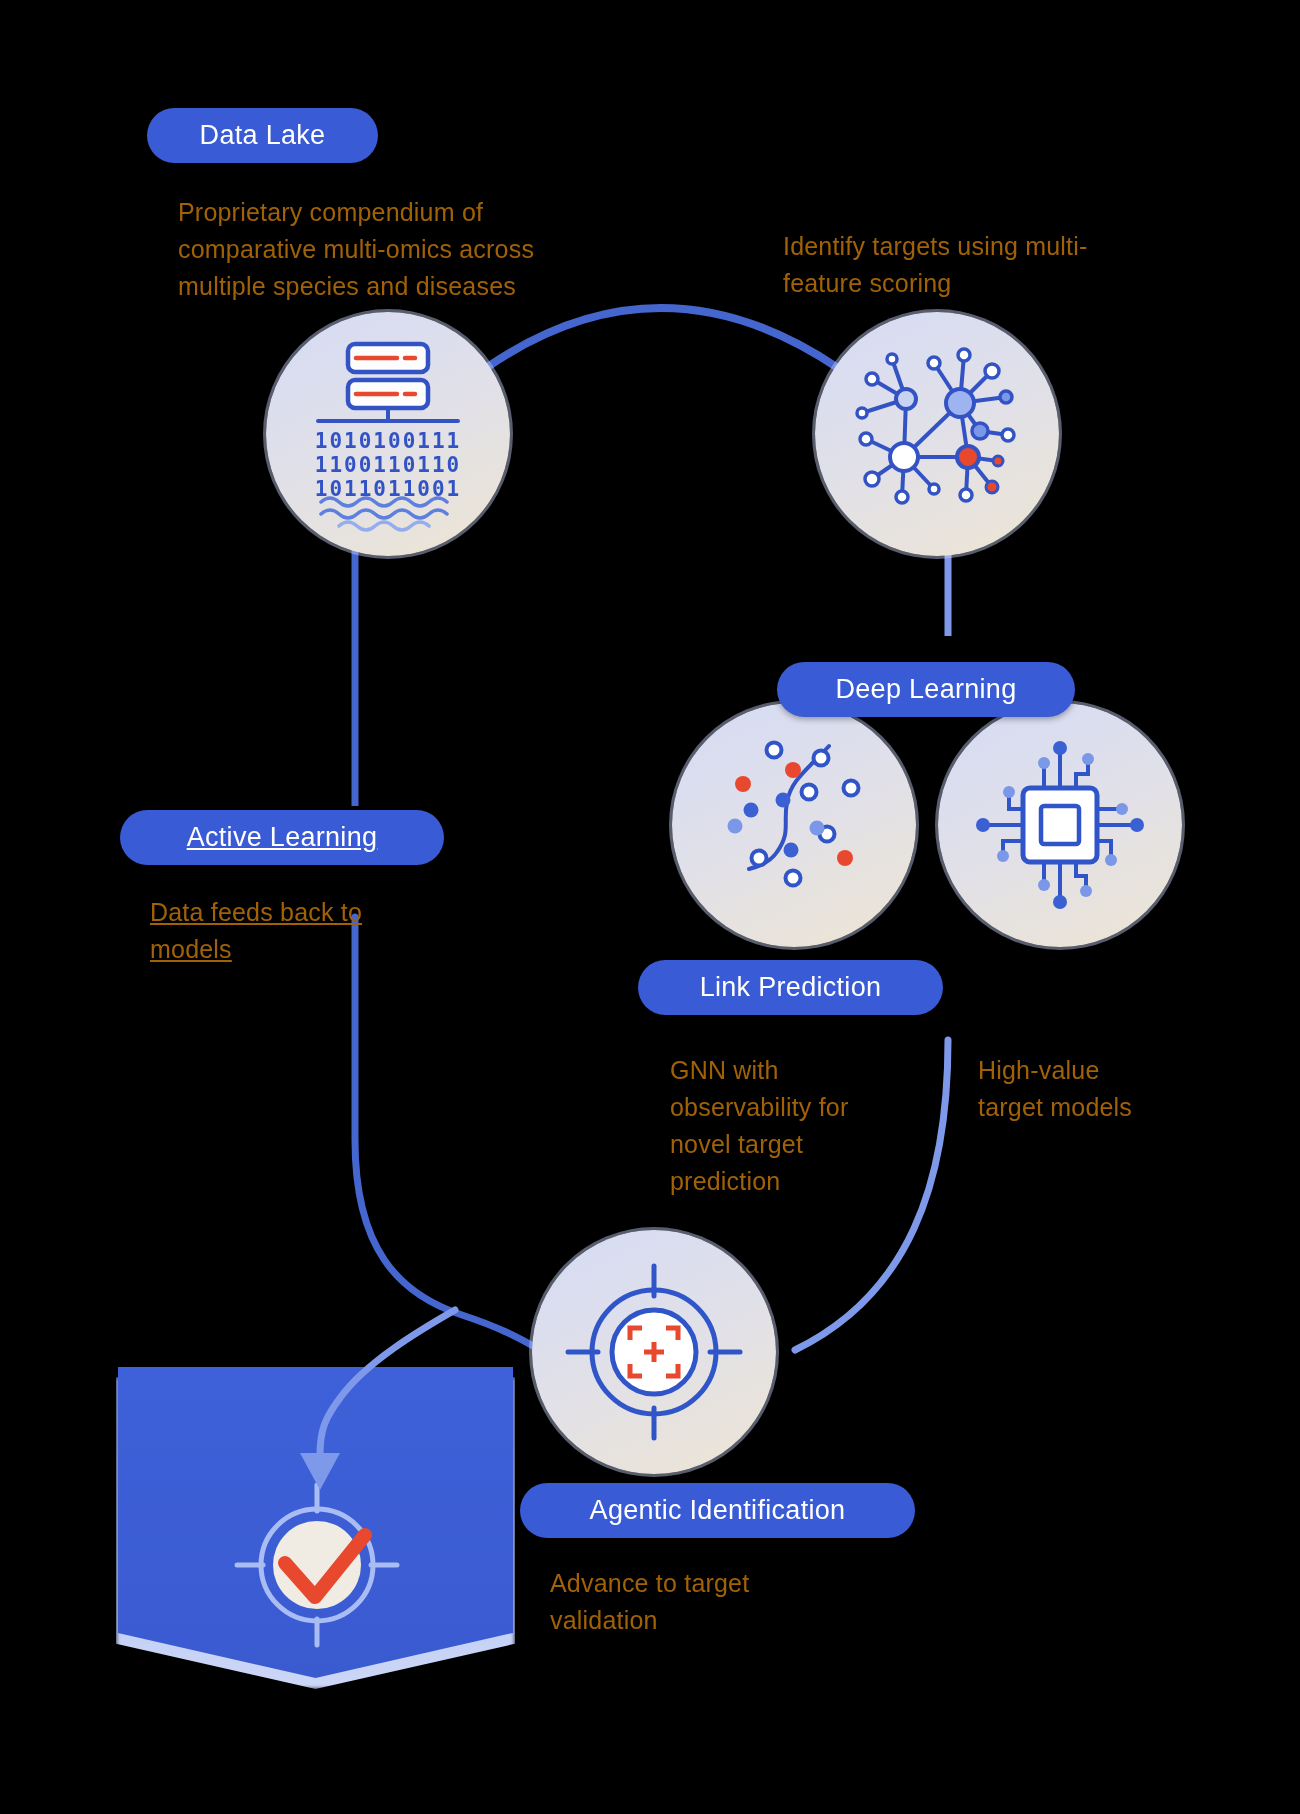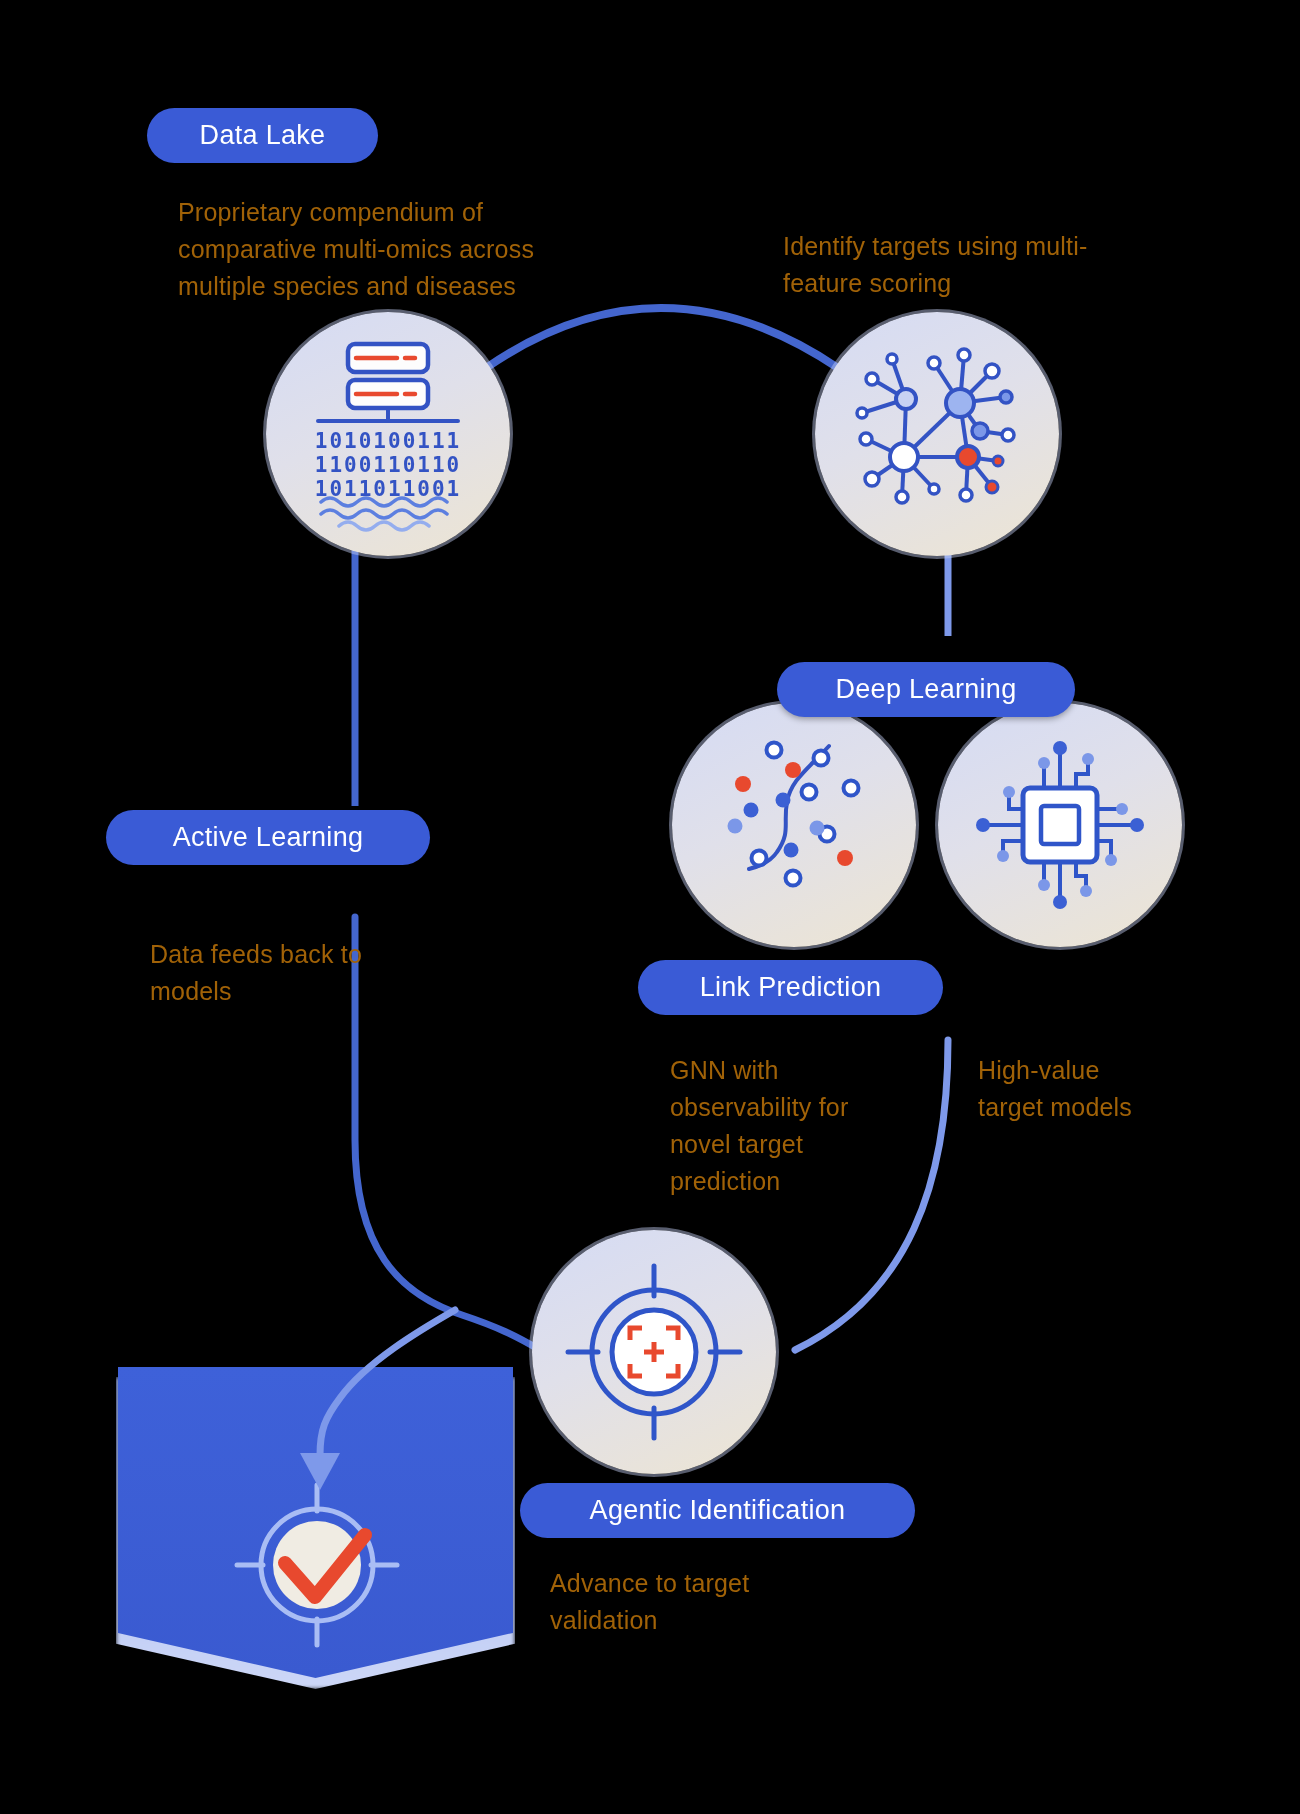--- a/index.html
+++ b/index.html
@@ -239,39 +239,39 @@
 
   <div class="pill" style="left:147px;top:108px;width:231px;">
     <span>Data Lake</span>
   </div>
 
 
   <div class="pill" style="left:777px;top:662px;width:298px;">
     <span>Deep Learning</span>
   </div>
 
-  <div class="pill" style="left:106px;top:810px;width:324px;">
+  <div class="pill" style="left:120px;top:810px;width:324px;text-decoration:underline;">
     <span>Active Learning</span>
   </div>
 
   <div class="pill" style="left:638px;top:960px;width:305px;">
     <span>Link Prediction</span>
   </div>
 
 
   <div class="pill" style="left:520px;top:1483px;width:395px;">
     <span>Agentic Identification</span>
   </div>
 
 
   <div class="desc" style="left:178px;top:178px;width:402px;">Proprietary compendium of comparative multi-omics across multiple species and diseases</div>
 
   <div class="desc" style="left:783px;top:212px;width:320px;">Identify targets using multi-feature scoring</div>
 
-  <div class="desc" style="left:150px;top:920px;width:240px;">Data feeds back to models</div>
+  <div class="desc" style="left:150px;top:878px;width:240px;text-decoration:underline;">Data feeds back to models</div>
 
   <div class="desc" style="left:670px;top:1036px;width:235px;">GNN with observability for novel target prediction</div>
 
   <div class="desc" style="left:978px;top:1036px;width:175px;">High-value target models</div>
 
   <div class="desc" style="left:550px;top:1549px;width:280px;">Advance to target validation</div>
 
 </div>
 
 </body></html>

